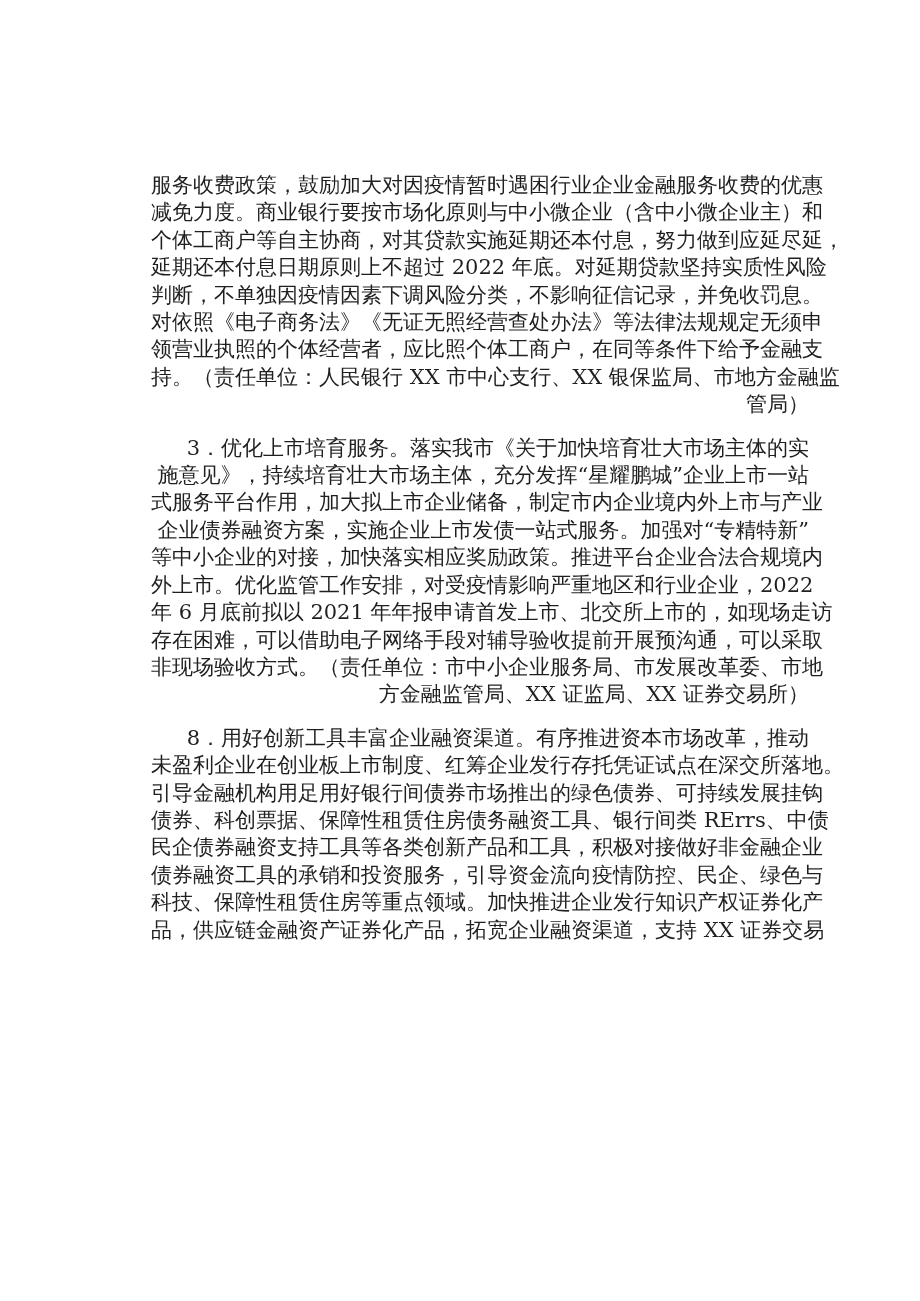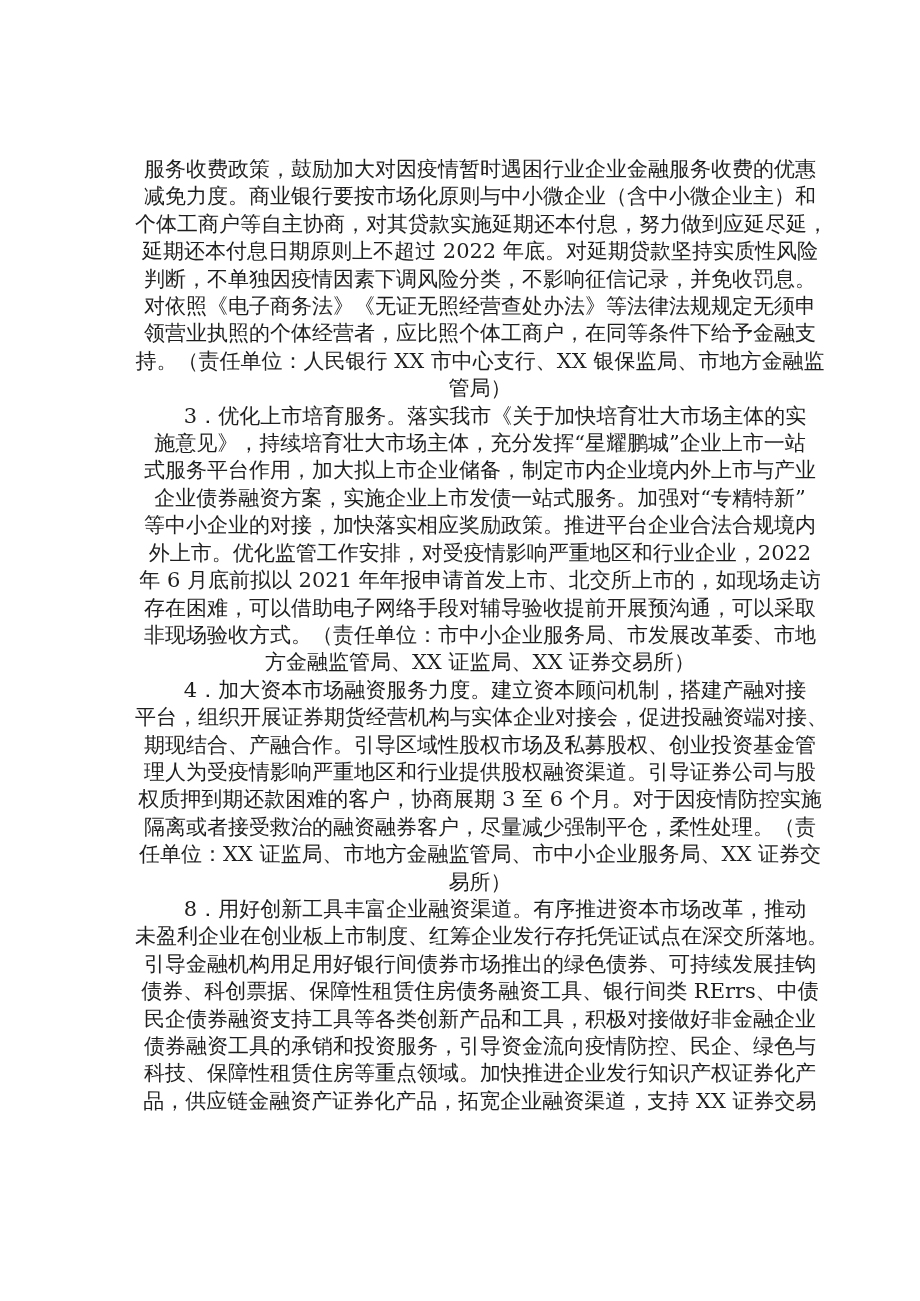--- a/index.html
+++ b/index.html
@@ -19,24 +19,24 @@
     left: 135px;
     top: 156px;
     width: 690px;
     font-family: "DejaVu Serif", "Liberation Serif", serif;
     font-size: 21px;
     line-height: 27.4px;
     color: #1f1f1f;
     letter-spacing: 0;
   }
   .para {
-    margin: 0;
+    margin: 16px;
     padding: 0;
     white-space: pre; 
-    text-align: center;
+    text-align: right;
   }
   .para.indent {
     text-indent: 30px;
   }
 </style>
 </head>
 <body>
 
 <div class="page">
   <div class="doc-body">
@@ -52,28 +52,20 @@
     <p class="para indent">3．优化上市培育服务。落实我市《关于加快培育壮大市场主体的实
 施意见》，持续培育壮大市场主体，充分发挥“星耀鹏城”企业上市一站
 式服务平台作用，加大拟上市企业储备，制定市内企业境内外上市与产业
 企业债券融资方案，实施企业上市发债一站式服务。加强对“专精特新”
 等中小企业的对接，加快落实相应奖励政策。推进平台企业合法合规境内
 外上市。优化监管工作安排，对受疫情影响严重地区和行业企业，2022
 年 6 月底前拟以 2021 年年报申请首发上市、北交所上市的，如现场走访
 存在困难，可以借助电子网络手段对辅导验收提前开展预沟通，可以采取
 非现场验收方式。（责任单位：市中小企业服务局、市发展改革委、市地
 方金融监管局、XX 证监局、XX 证券交易所）</p>
-    <p class="para indent">4．加大资本市场融资服务力度。建立资本顾问机制，搭建产融对接
-平台，组织开展证券期货经营机构与实体企业对接会，促进投融资端对接、
-期现结合、产融合作。引导区域性股权市场及私募股权、创业投资基金管
-理人为受疫情影响严重地区和行业提供股权融资渠道。引导证券公司与股
-权质押到期还款困难的客户，协商展期 3 至 6 个月。对于因疫情防控实施
-隔离或者接受救治的融资融券客户，尽量减少强制平仓，柔性处理。（责
-任单位：XX 证监局、市地方金融监管局、市中小企业服务局、XX 证券交
-易所）</p>
     <p class="para indent">8．用好创新工具丰富企业融资渠道。有序推进资本市场改革，推动
 未盈利企业在创业板上市制度、红筹企业发行存托凭证试点在深交所落地。
 引导金融机构用足用好银行间债券市场推出的绿色债券、可持续发展挂钩
 债券、科创票据、保障性租赁住房债务融资工具、银行间类 RErrs、中债
 民企债券融资支持工具等各类创新产品和工具，积极对接做好非金融企业
 债券融资工具的承销和投资服务，引导资金流向疫情防控、民企、绿色与
 科技、保障性租赁住房等重点领域。加快推进企业发行知识产权证券化产
 品，供应链金融资产证券化产品，拓宽企业融资渠道，支持 XX 证券交易</p>
   </div>
 </div>

